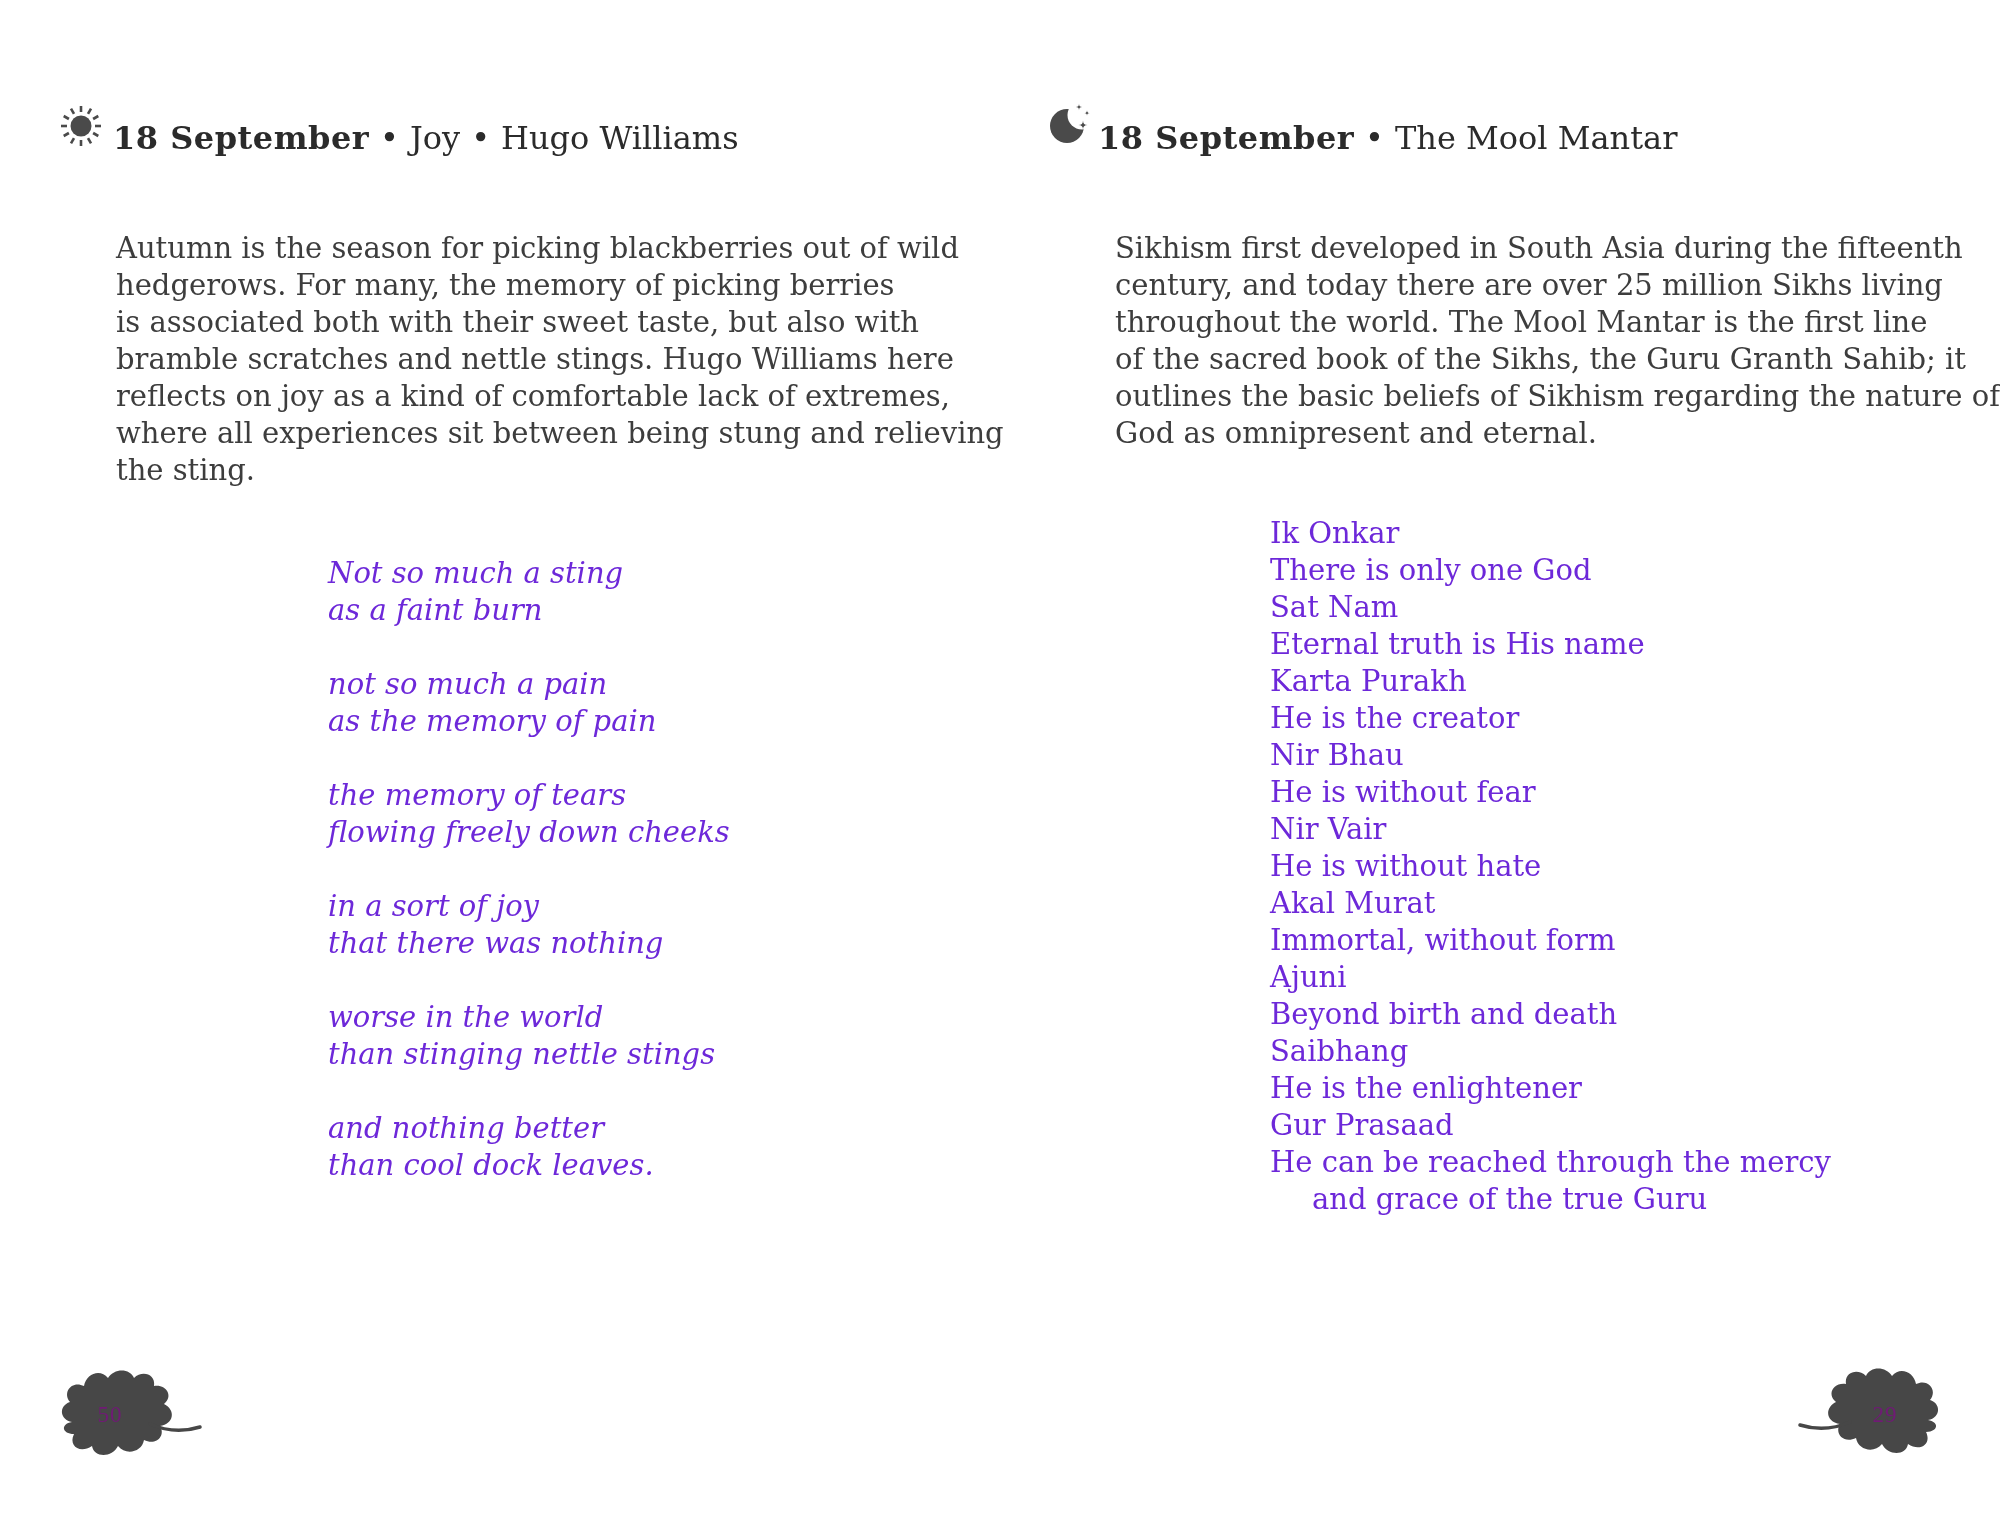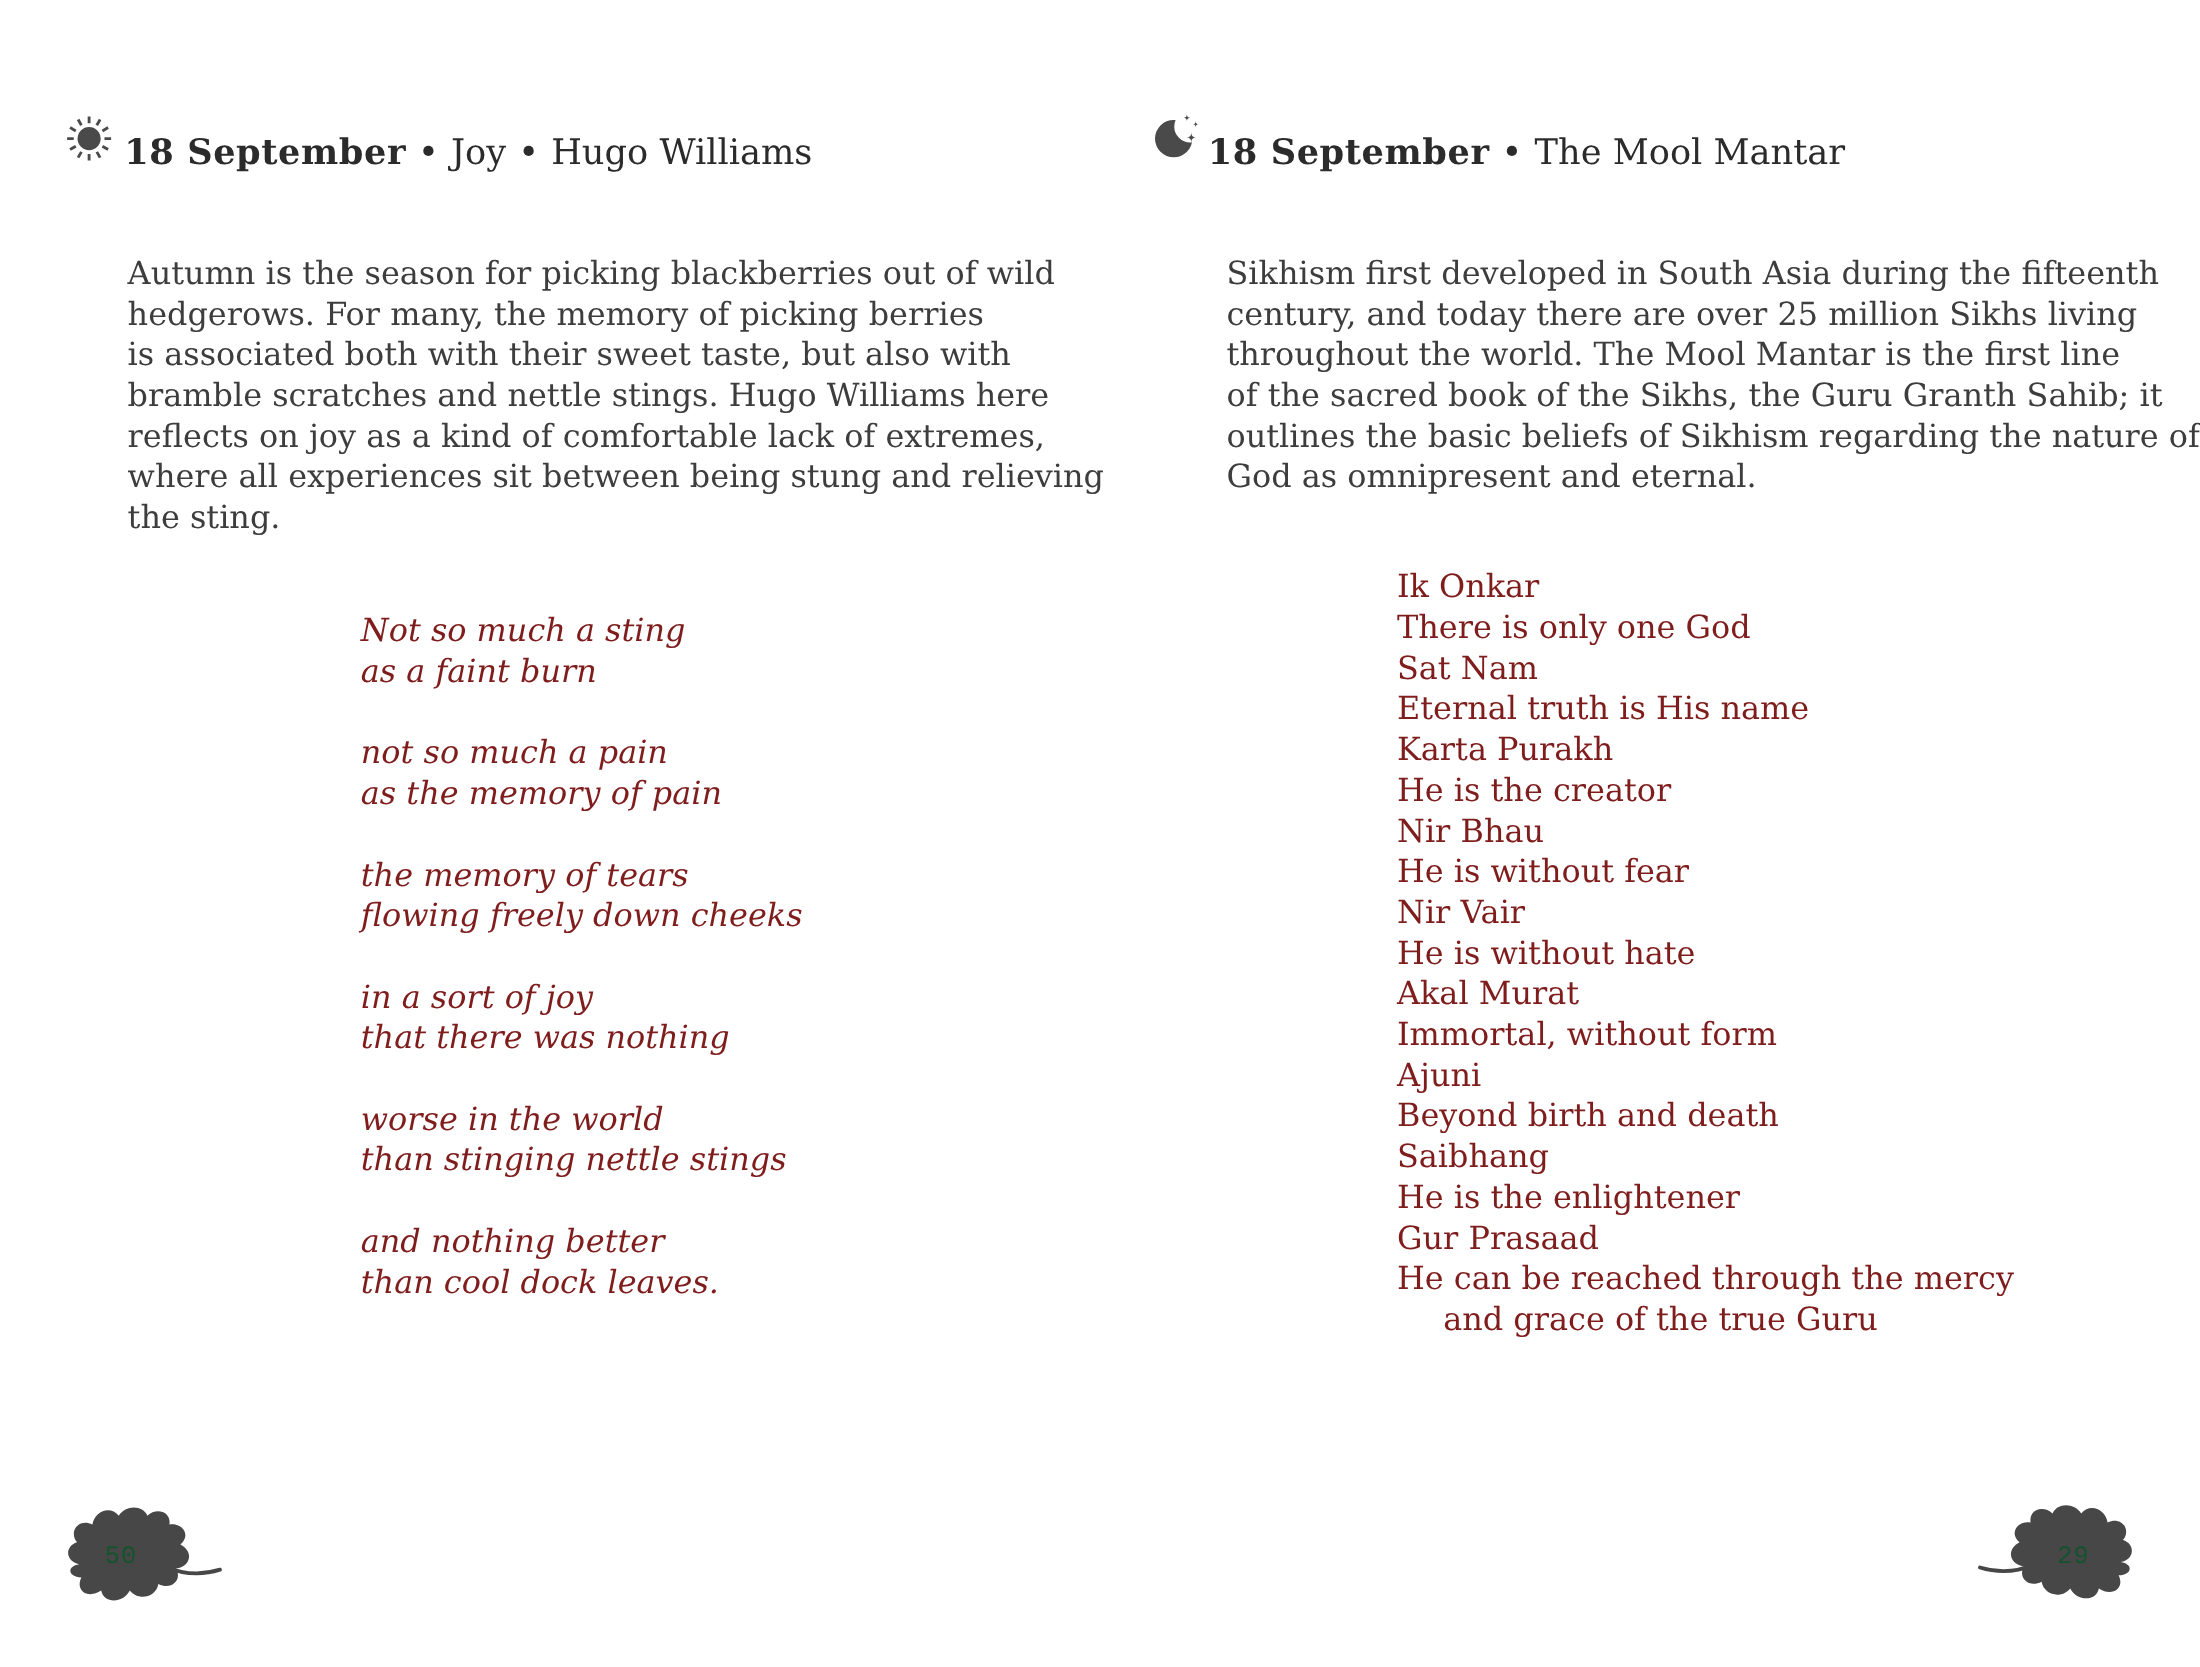--- a/index.html
+++ b/index.html
@@ -32,35 +32,35 @@
     font-size: 29px;
     line-height: 37px;
     color: #3d3d3d;
   }
   .intro .pline { white-space: nowrap; }
 
   
   .verse {
     font-size: 29px;
     line-height: 37px;
-    color: #7f1d1d;
+    color: #6d28d9;
   }
   .verse .pline { white-space: nowrap; }
   .verse .stanza { margin-bottom: 37px; }
   .verse .indent { padding-left: 42px; }
 
   
   .leaf-badge { width: 160px; height: 96px; }
   .leaf-badge svg { display: block; }
   .leaf-badge .num {
     position: absolute;
-    font-family: Liberation Mono, monospace;
+    font-family: Liberation Serif, serif;
     font-size: 23px;
     letter-spacing: 1px;
-    color: #14532d;
+    color: #701a75;
     transform: translate(-50%, -50%);
     text-align: right;
   }
   .flip-h { transform: scaleX(-1); }
 
   .icon-slot { display: inline-block; }
 </style>
 </head>
 <body>
 

